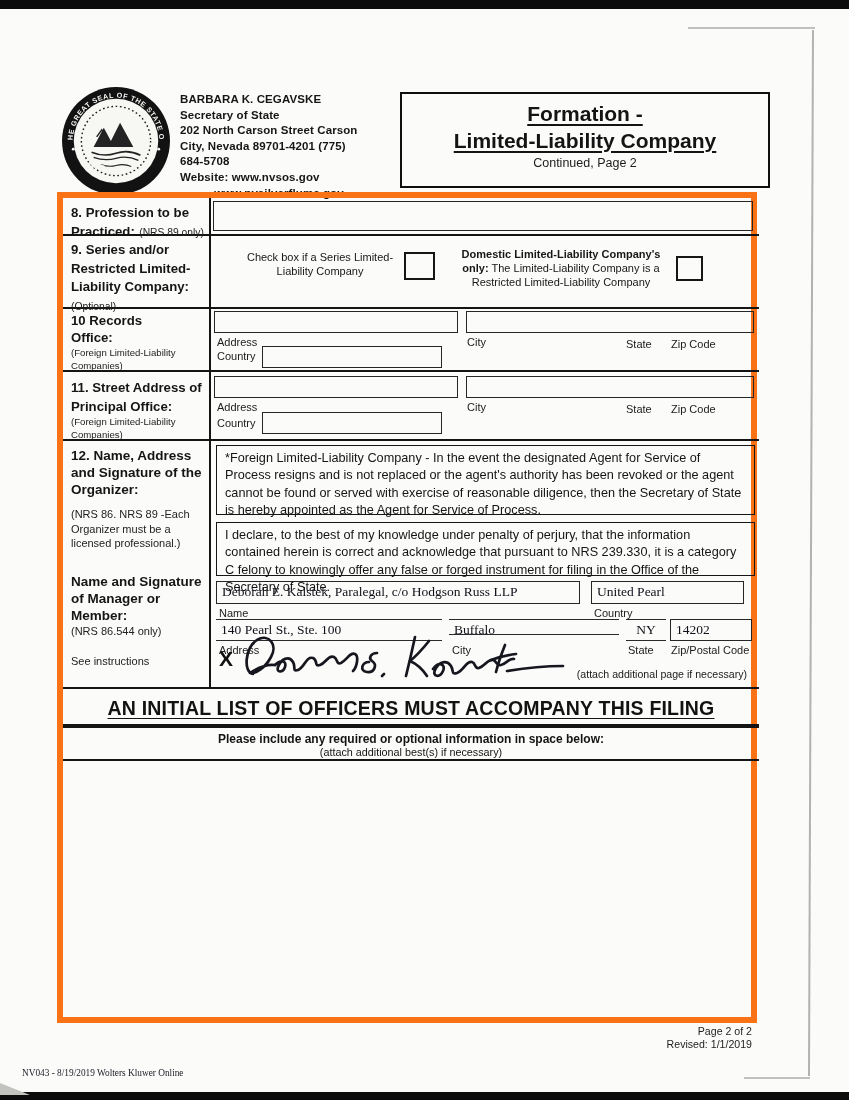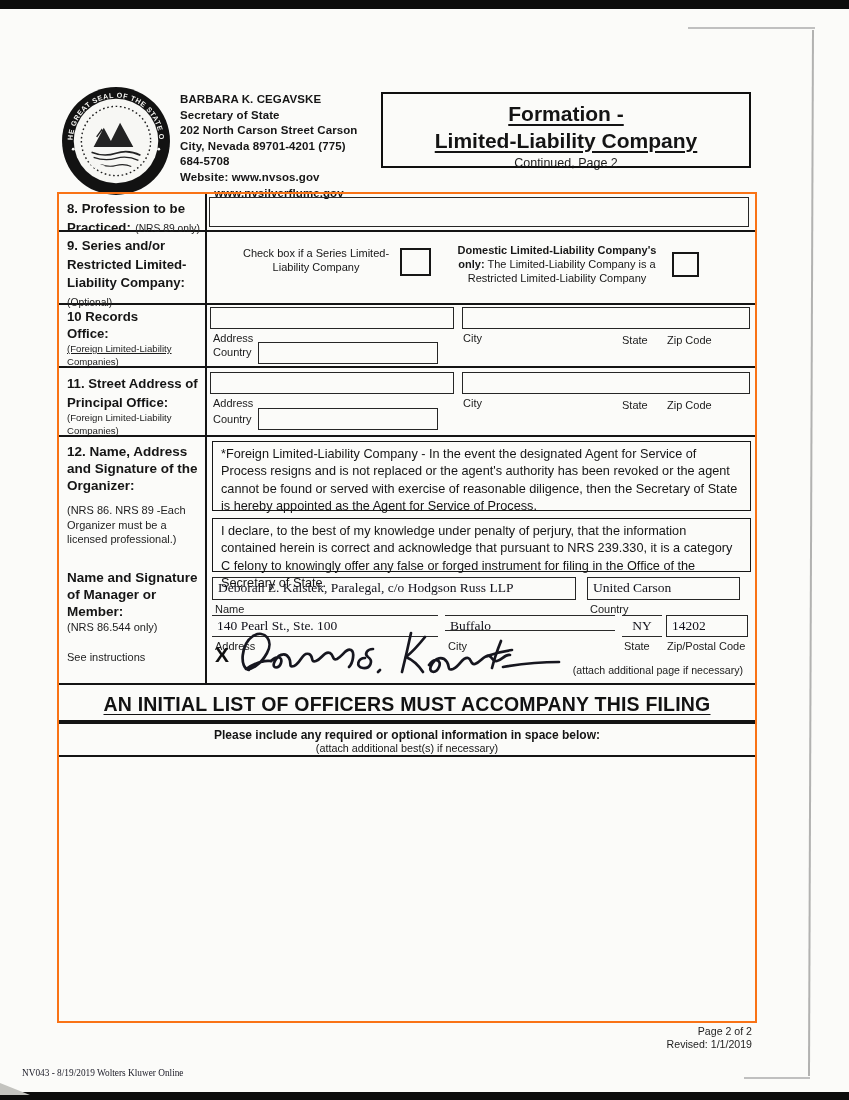--- a/index.html
+++ b/index.html
@@ -15,21 +15,21 @@
   .scanline-v { position:absolute; background:#8a8a8a; opacity:.65; }
   .scanline-h { position:absolute; background:#9a9a9a; opacity:.6; }
   .corner-mark { position:absolute; width:0; height:0;
     border-bottom:12px solid #c3c3bf; border-right:30px solid transparent; }
   
   .contact { font-weight:bold; font-size:11.5px; line-height:15.6px; letter-spacing:.1px; color:#161616;}
   .title-box { border:2.5px solid #0f0f0f; text-align:center; padding-top:6px; }
   .title-line { font-size:21px; font-weight:bold; line-height:27px; text-decoration:underline; text-underline-offset:3px; color:#141414;}
   .title-sub { font-size:12.5px; margin-top:2px; font-weight:normal;text-align:center; }
   
-  .form-box { position:absolute; left:57px; top:192px; width:700px; height:831px; border:2px solid #f97316; }
+  .form-box { position:absolute; left:57px; top:192px; width:700px; height:831px; border:6px solid #f97316; }
   .hline { position:absolute; left:0; width:696px; background:#141414; height:2px; }
   .vdivider { position:absolute; background:#141414; width:2px; }
   .rowlabel { position:absolute; left:8px; width:134px; }
   .rl-head { font-weight:bold; font-size:13.2px; line-height:16.5px; color:#151515; }
   .rl-note { font-size:10.3px; line-height:13px; color:#222; }
   .fieldbox { position:absolute; border:1.7px solid #262626; background:transparent; }
   .ulfield { position:absolute; border-top:1.6px solid #2a2a2a; border-bottom:1.6px solid #2a2a2a; }
   .flabel { position:absolute; font-size:11px; color:#1b1b1b; }
   .parabox { position:absolute; border:1.8px solid #161616; font-size:12.7px; line-height:17.3px; padding:4px 8px 3px 8px; color:#151515;}
   .serifval { font-family:"Liberation Serif", serif; font-size:13.5px; color:#10101a; padding:2px 5px 0 5px; white-space:nowrap; overflow:hidden;}
@@ -86,21 +86,21 @@
   <div class="abs contact" style="left:180px;top:92px;width:198px;">
     <div>BARBARA K. CEGAVSKE</div>
     <div>Secretary of State</div>
     <div>202 North Carson Street Carson</div>
     <div>City, Nevada 89701-4201 (775)</div>
     <div>684-5708</div>
     <div>Website: www.nvsos.gov</div>
     <div style="text-align:center;">www.nvsilverflume.gov</div>
   </div>
 
-  <div class="abs title-box" style="left:381px;top:92px;width:370px;height:76px;">
+  <div class="abs title-box" style="left:400px;top:92px;width:370px;height:96px;">
     <div class="title-line">Formation -</div>
     <div class="title-line">Limited-Liability Company</div>
     <div class="title-sub">Continued, Page 2</div>
   </div>
 
   <div class="form-box">
 
     <div class="vdivider" style="left:146px;top:0;height:489px;"></div>
     <div class="hline" style="top:36px;"></div>
     <div class="hline" style="top:109px;"></div>
@@ -121,21 +121,21 @@
       <span class="rl-note">(Optional)</span>
     </div>
     <div class="cktext" style="left:168px;top:53px;width:178px;">Check box if a Series Limited-Liability Company</div>
     <div class="cb" style="left:341px;top:54px;width:31px;height:28px;"></div>
     <div class="cktext" style="left:392px;top:50px;width:212px;">
       <span style="font-weight:bold;">Domestic Limited-Liability Company's only:</span>
       <span>The Limited-Liability Company is a Restricted Limited-Liability Company</span>
     </div>
     <div class="cb" style="left:613px;top:58px;width:27px;height:25px;"></div>
 
-    <div class="rowlabel" style="top:115px;text-decoration:underline;">
+    <div class="rowlabel" style="top:115px;">
       <span class="rl-head" style="display:inline-block;width:90px;">10 Records Office:</span>
       <div class="rl-note" style="font-size:9.6px;">(Foreign Limited-Liability Companies)</div>
     </div>
     <div class="fieldbox serifval" style="left:151px;top:113px;width:244px;height:22px;"></div>
     <div class="fieldbox serifval" style="left:403px;top:113px;width:288px;height:22px;"></div>
     <div class="flabel" style="left:154px;top:138px;">Address</div>
     <div class="flabel" style="left:404px;top:138px;">City</div>
     <div class="flabel" style="left:563px;top:140px;">State</div>
     <div class="flabel" style="left:608px;top:140px;">Zip Code</div>
     <div class="flabel" style="left:154px;top:152px;">Country</div>
@@ -159,21 +159,21 @@
       <div class="rl-note" style="font-size:11px;line-height:14.5px;margin-top:9px;">(NRS 86. NRS 89 -Each Organizer must be a licensed professional.)</div>
       <div class="rl-head" style="font-size:13.5px;line-height:17px;margin-top:22px;">Name and Signature of Manager or Member:</div>
       <div class="rl-note" style="font-size:11px;line-height:14.5px;">(NRS 86.544 only)</div>
       <div class="rl-note" style="font-size:11px;margin-top:17px;">See instructions</div>
     </div>
 
     <div class="parabox" style="left:153px;top:247px;width:539px;height:70px;">*Foreign Limited-Liability Company - In the event the designated Agent for Service of Process resigns and is not replaced or the agent's authority has been revoked or the agent cannot be found or served with exercise of reasonable diligence, then the Secretary of State is hereby appointed as the Agent for Service of Process.</div>
     <div class="parabox" style="left:153px;top:324px;width:539px;height:54px;">I declare, to the best of my knowledge under penalty of perjury, that the information contained herein is correct and acknowledge that pursuant to NRS 239.330, it is a category C felony to knowingly offer any false or forged instrument for filing in the Office of the Secretary of State.</div>
 
     <div class="fieldbox serifval" style="left:153px;top:383px;width:364px;height:23px;">Deborah E. Kalstek, Paralegal, c/o  Hodgson Russ LLP</div>
-    <div class="fieldbox serifval" style="left:528px;top:383px;width:153px;height:23px;">United Carson</div>
+    <div class="fieldbox serifval" style="left:528px;top:383px;width:153px;height:23px;">United Pearl</div>
     <div class="flabel" style="left:156px;top:409px;">Name</div>
     <div class="flabel" style="left:531px;top:409px;">Country</div>
 
     <div class="ulfield serifval" style="left:153px;top:421px;width:226px;height:22px;">140 Pearl St., Ste. 100</div>
     <div class="ulfield serifval" style="left:386px;top:421px;width:170px;height:16px;">Buffalo</div>
     <div class="ulfield serifval" style="left:563px;top:421px;width:40px;height:22px;text-align:center;">NY</div>
     <div class="fieldbox serifval" style="left:607px;top:421px;width:82px;height:22px;">14202</div>
     <div class="flabel" style="left:156px;top:446px;">Address</div>
     <div class="flabel" style="left:389px;top:446px;">City</div>
     <div class="flabel" style="left:565px;top:446px;">State</div>

